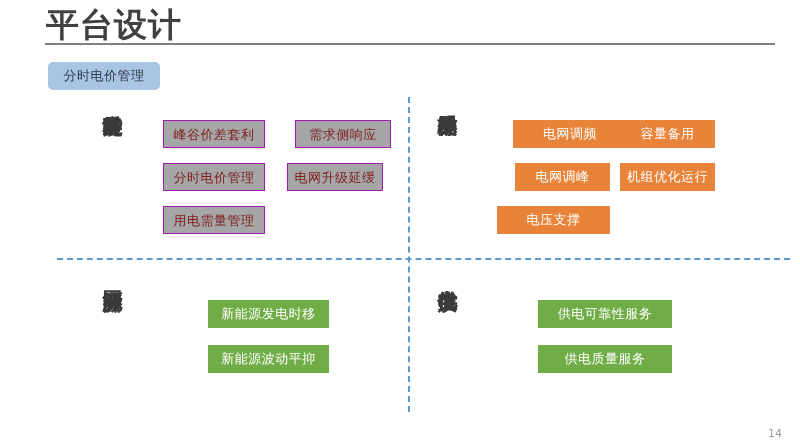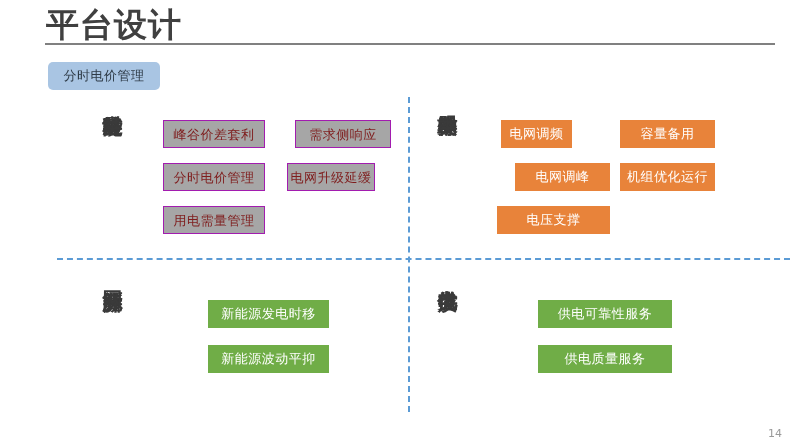--- a/index.html
+++ b/index.html
@@ -150,30 +150,30 @@
   <div class="quadrant q-tl">
     <div class="cat-label">能量时移类</div>
     <div class="box-grid">
       <div class="box-col" style="left:65px;">
         <div class="item-box item-gray" style="left:0; top:20px; width:102px;">峰谷价差套利</div>
         <div class="item-box item-gray" style="left:0; top:63px; width:102px;">分时电价管理</div>
         <div class="item-box item-gray" style="left:0; top:106px; width:102px;">用电需量管理</div>
       </div>
       <div class="box-col" style="left:189px;">
         <div class="item-box item-gray" style="left:0; top:20px; width:96px;margin-left:8px;">需求侧响应</div>
-        <div class="item-box item-gray" style="left:0; top:63px; width:88px;">电网升级延缓</div>
+        <div class="item-box item-gray" style="left:0; top:63px; width:96px;">电网升级延缓</div>
       </div>
     </div>
   </div>
 
   <div class="quadrant q-tr">
     <div class="cat-label">辅助服务类</div>
     <div class="box-grid">
       <div class="box-col" style="left:64px;">
-        <div class="item-box item-orange" style="left:4px; top:20px; width:71px;">电网调频</div>
+        <div class="item-box item-orange" style="left:16px; top:20px; width:114px;">电网调频</div>
         <div class="item-box item-orange" style="left:18px; top:63px; width:95px;">电网调峰</div>
         <div class="item-box item-orange" style="left:0; top:106px; width:113px;">电压支撑</div>
       </div>
       <div class="box-col" style="left:187px;">
         <div class="item-box item-orange" style="left:0; top:20px; width:95px;">容量备用</div>
         <div class="item-box item-orange" style="left:0; top:63px; width:95px;">机组优化运行</div>
       </div>
     </div>
   </div>
 

